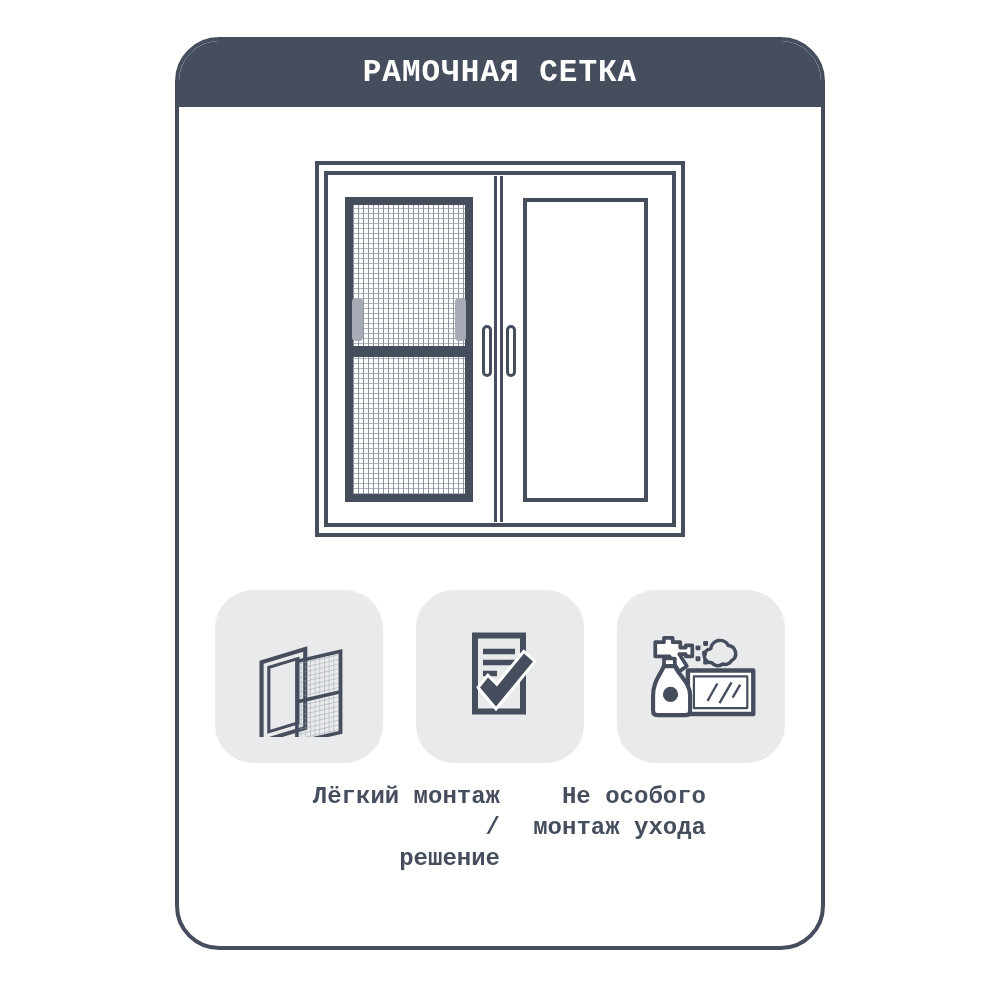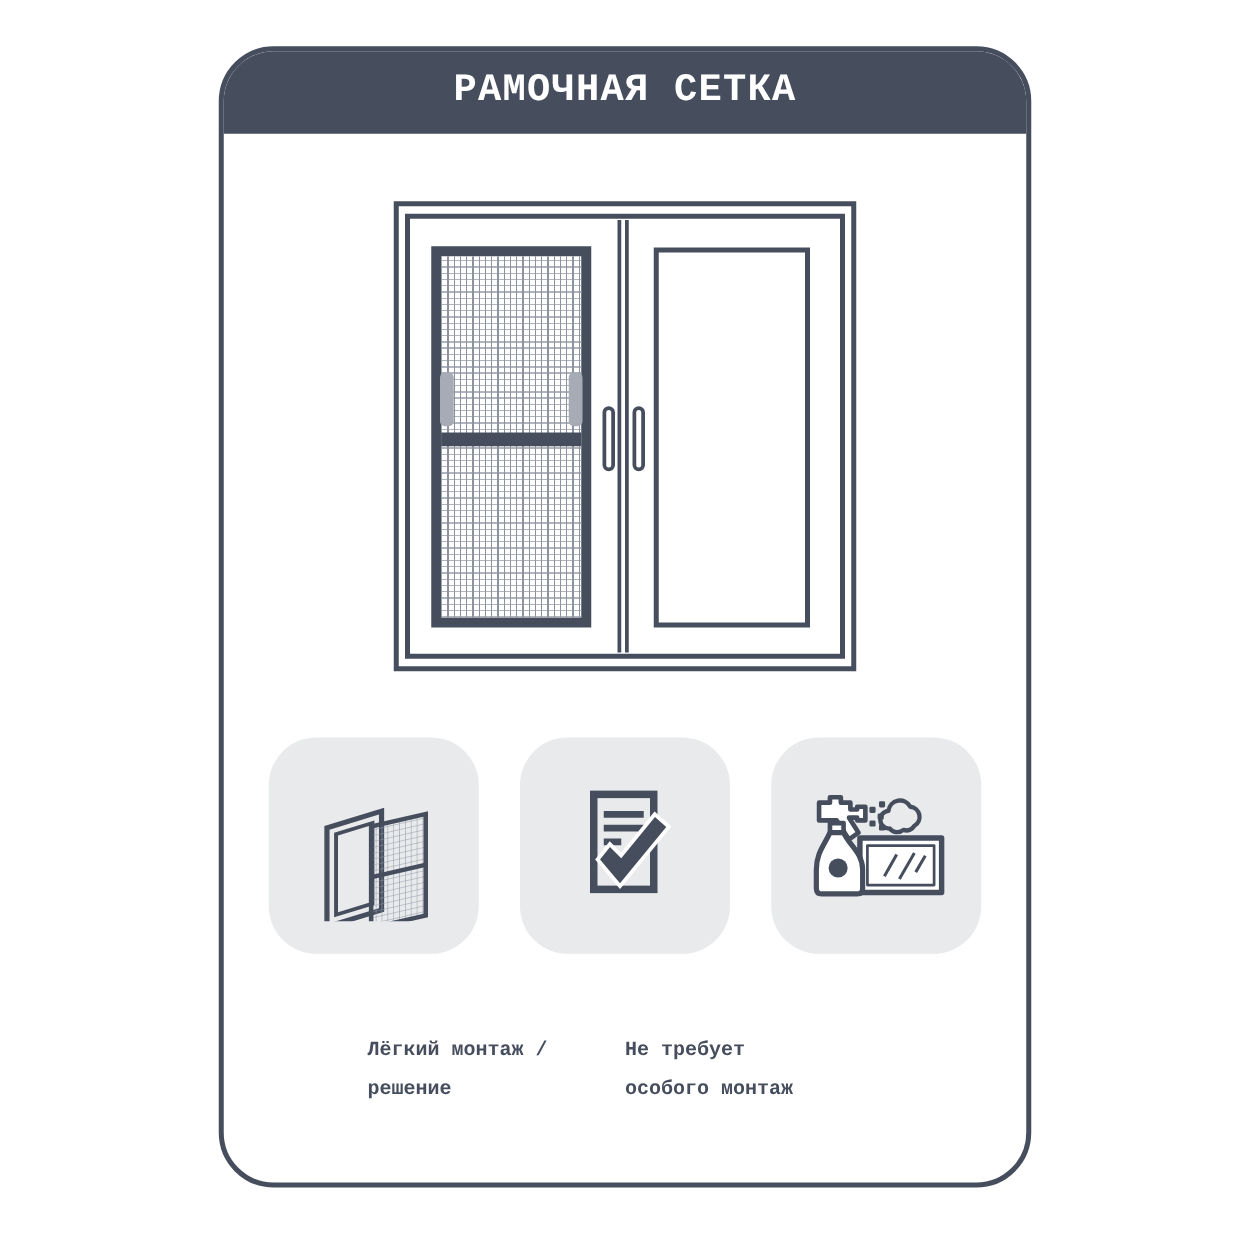--- a/index.html
+++ b/index.html
@@ -30,22 +30,22 @@
         border-radius:6px;background:#ffffff;}
   .h-l{left:163px;} .h-r{left:187px;}
   .glass{position:absolute;left:204px;top:33px;width:125px;height:304px;border:4px solid #464E5E;
         background:#ffffff;}
 
   
   .tiles{position:absolute;left:0;top:549px;width:642px;display:flex;justify-content:center;gap:33px;}
   .tile{width:168px;height:173px;background:#E8EAEC;border-radius:38px;
         display:flex;align-items:center;justify-content:center;}
   .captions{position:absolute;left:0;top:740px;width:642px;display:flex;justify-content:center;}
-  .caption{width:206px;text-align:left;color:#464E5E;font-size:16px;line-height:31px;
-        font-weight:600;margin-top:44px;}
+  .caption{width:206px;text-align:right;color:#464E5E;font-size:24px;line-height:31px;
+        font-weight:600;}
   .caption span{display:block;}
 </style>
 </head>
 <body>
 
 <div class="page">
   <div class="card">
 
     <div class="card-header">
       <span class="card-title">РАМОЧНАЯ СЕТКА</span>
@@ -130,19 +130,19 @@
       </div>
 
     </div>
 
     <div class="captions">
       <div class="caption">
         <span>Лёгкий монтаж /</span>
         <span>решение</span>
       </div>
       <div class="caption">
-        <span>Не требует</span>
-        <span>особого монтаж</span>
+        <span>Не особого</span>
+        <span>монтаж ухода</span>
       </div>
     </div>
 
   </div>
 </div>
 
 </body></html>

